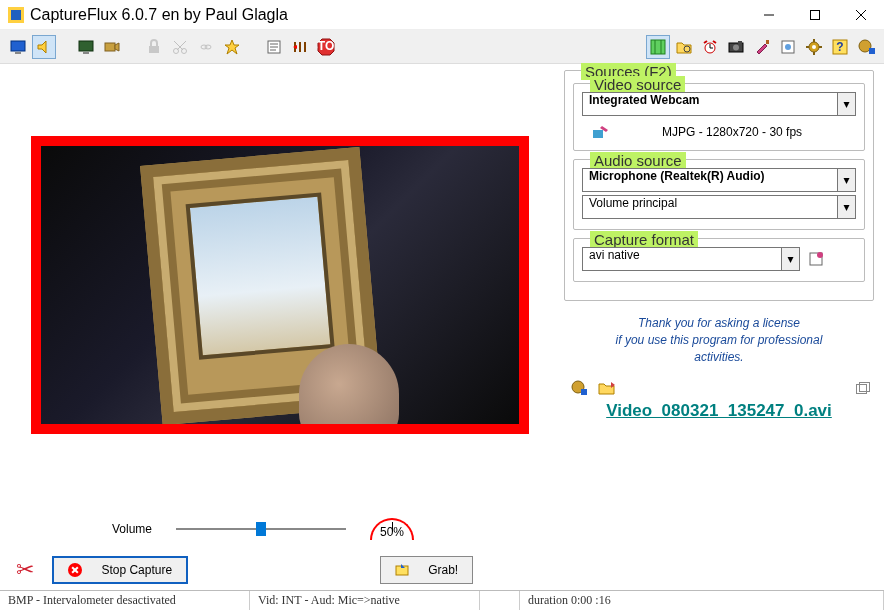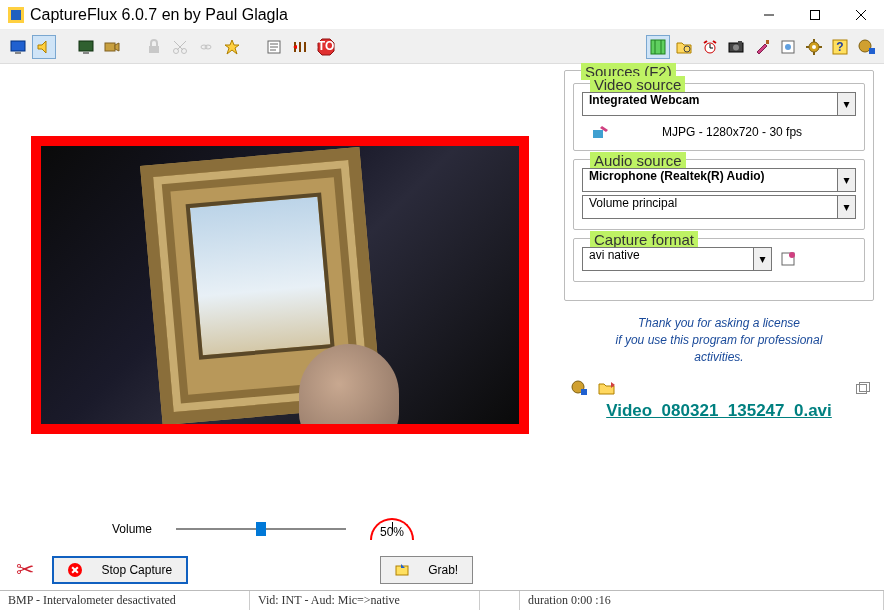--- a/index.html
+++ b/index.html
@@ -300,21 +300,21 @@
         </div>
         <div class="combo" style="margin-top:3px">
           <span>Volume principal</span>
           <span class="arrow">▾</span>
         </div>
       </div>
 
       <div class="fieldset">
         <span class="legend">Capture format</span>
         <div style="display:flex; gap:8px; align-items:center">
-          <div class="combo" style="width:190px">
+          <div class="combo" style="width:218px">
             <span>avi native</span>
             <span class="arrow">▾</span>
           </div>
           <span>
               <svg width="18" height="16">
                 <rect x="2" y="2" width="12" height="12" fill="#fff" stroke="#666"></rect>
                 <circle cx="12" cy="4" r="3" fill="#d04080"></circle>
               </svg>
             </span>
         </div>

